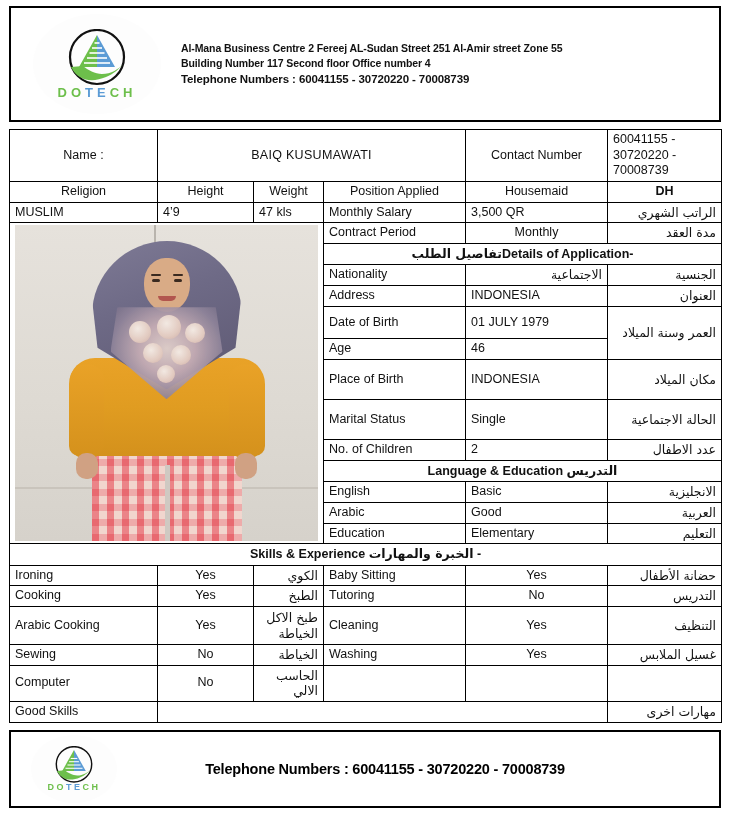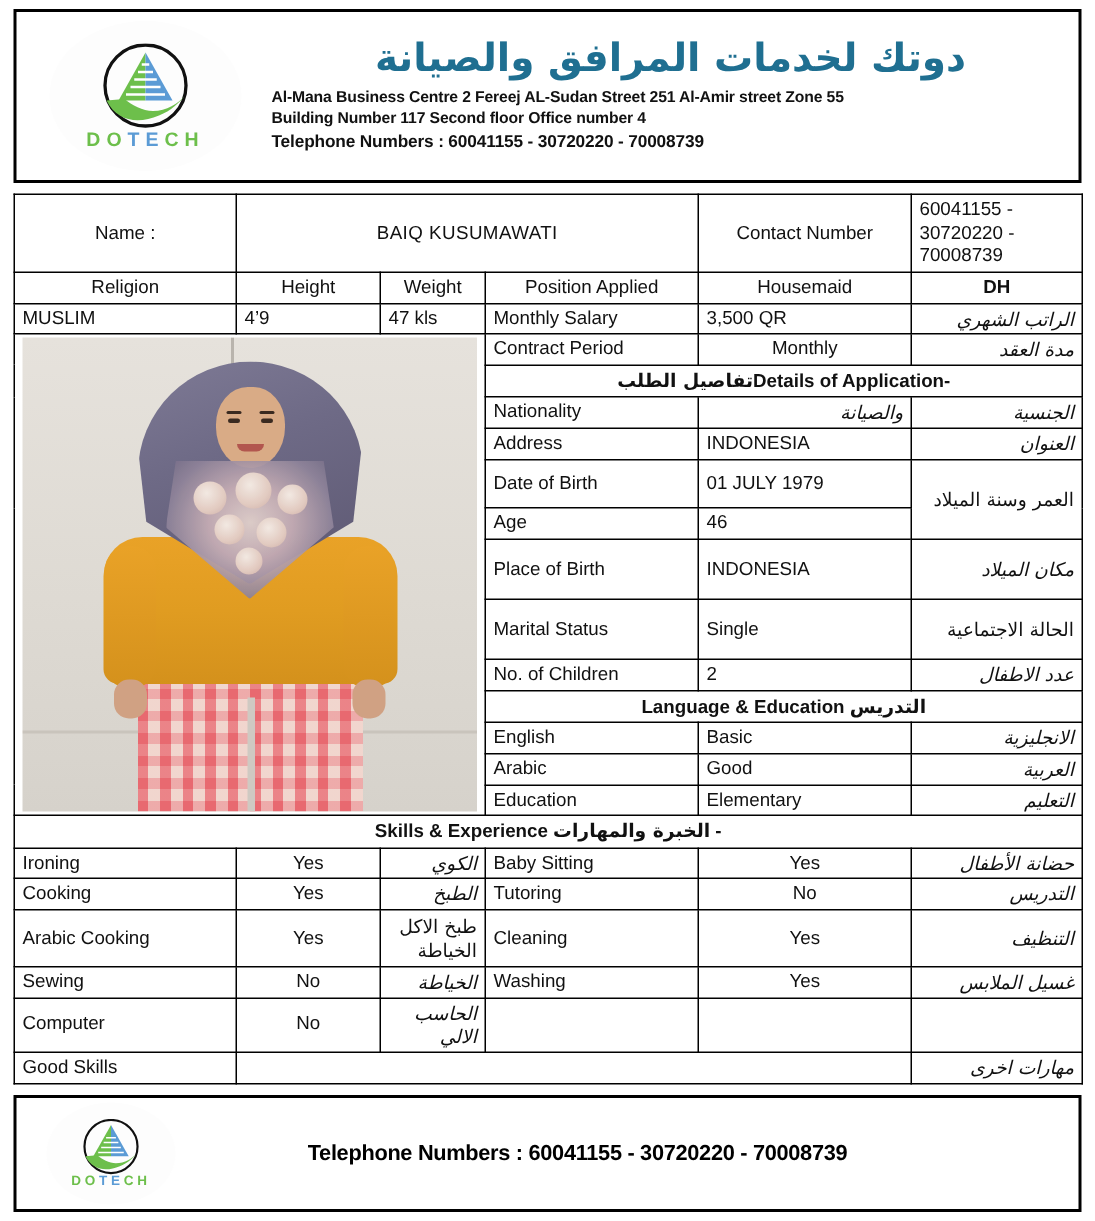--- a/index.html
+++ b/index.html
@@ -77,21 +77,20 @@
     color: #111;
     line-height: 1.25;
   }
   td.green { background: #d9ecd1; font-weight: 400; text-align: center; }
   td.ctr   { text-align: center; }
   td.bold  { font-weight: 700; }
   td.ar {
     direction: rtl; text-align: right;
     font-family: "DejaVu Sans", sans-serif;
     font-size: 10.5px;
-    font-style: italic;
   }
   td.ar-sm {
     direction: rtl; text-align: right;
     font-family: "DejaVu Sans", sans-serif;
     font-size: 9.5px;
     line-height: 1.25;
   }
   td.section {
     background: #d9ecd1; text-align: center; font-weight: 700;
     font-size: 13px; padding: 6px 4px;
@@ -242,21 +241,20 @@
             <line x1="27.5" y1="24" x2="42.5" y2="24"></line>
             <line x1="30" y1="19" x2="40" y2="19"></line>
             <line x1="32.5" y1="14" x2="37.5" y2="14"></line>
           </g>
           <path d="M9 38 C16 52 30 54 44 48 C52 45 58 39 61 35 C57 40 49 45 40 45 C33 45 26 41 21 37 Z" fill="#6dbf4b"></path>
         </svg>
         <div class="logo-word"><span class="g">DO</span><span class="b">TE</span><span class="g">CH</span></div>
       </div>
     </div>
     <div class="header-text">
-      <div class="arabic-title">دوتك لخدمات المرافق والصيانة</div>
       <div class="addr-line">Al-Mana Business Centre 2 Fereej AL-Sudan Street 251 Al-Amir street  Zone 55</div>
       <div class="addr-line">Building Number 117 Second floor  Office number 4</div>
       <div class="addr-line tel">Telephone Numbers : 60041155 - 30720220 - 70008739</div>
     </div>
   </div>
 
   <table class="sheet">
     <colgroup>
       <col style="width:148px">
         <col style="width:96px">
@@ -329,21 +327,21 @@
       </tr>
 
       <tr>
         <td class="section" colspan="3">
           <span class="ar-in">تفاصيل الطلب</span><span>Details of Application-</span>
         </td>
       </tr>
 
       <tr>
         <td>Nationality</td>
-        <td class="ar">والصيانة</td>
+        <td class="ar">الاجتماعية</td>
         <td class="ar">الجنسية</td>
       </tr>
       <tr>
         <td>Address</td>
         <td>INDONESIA</td>
         <td class="ar">العنوان</td>
       </tr>
       <tr>
         <td>Date of Birth</td>
         <td>01 JULY 1979</td>

